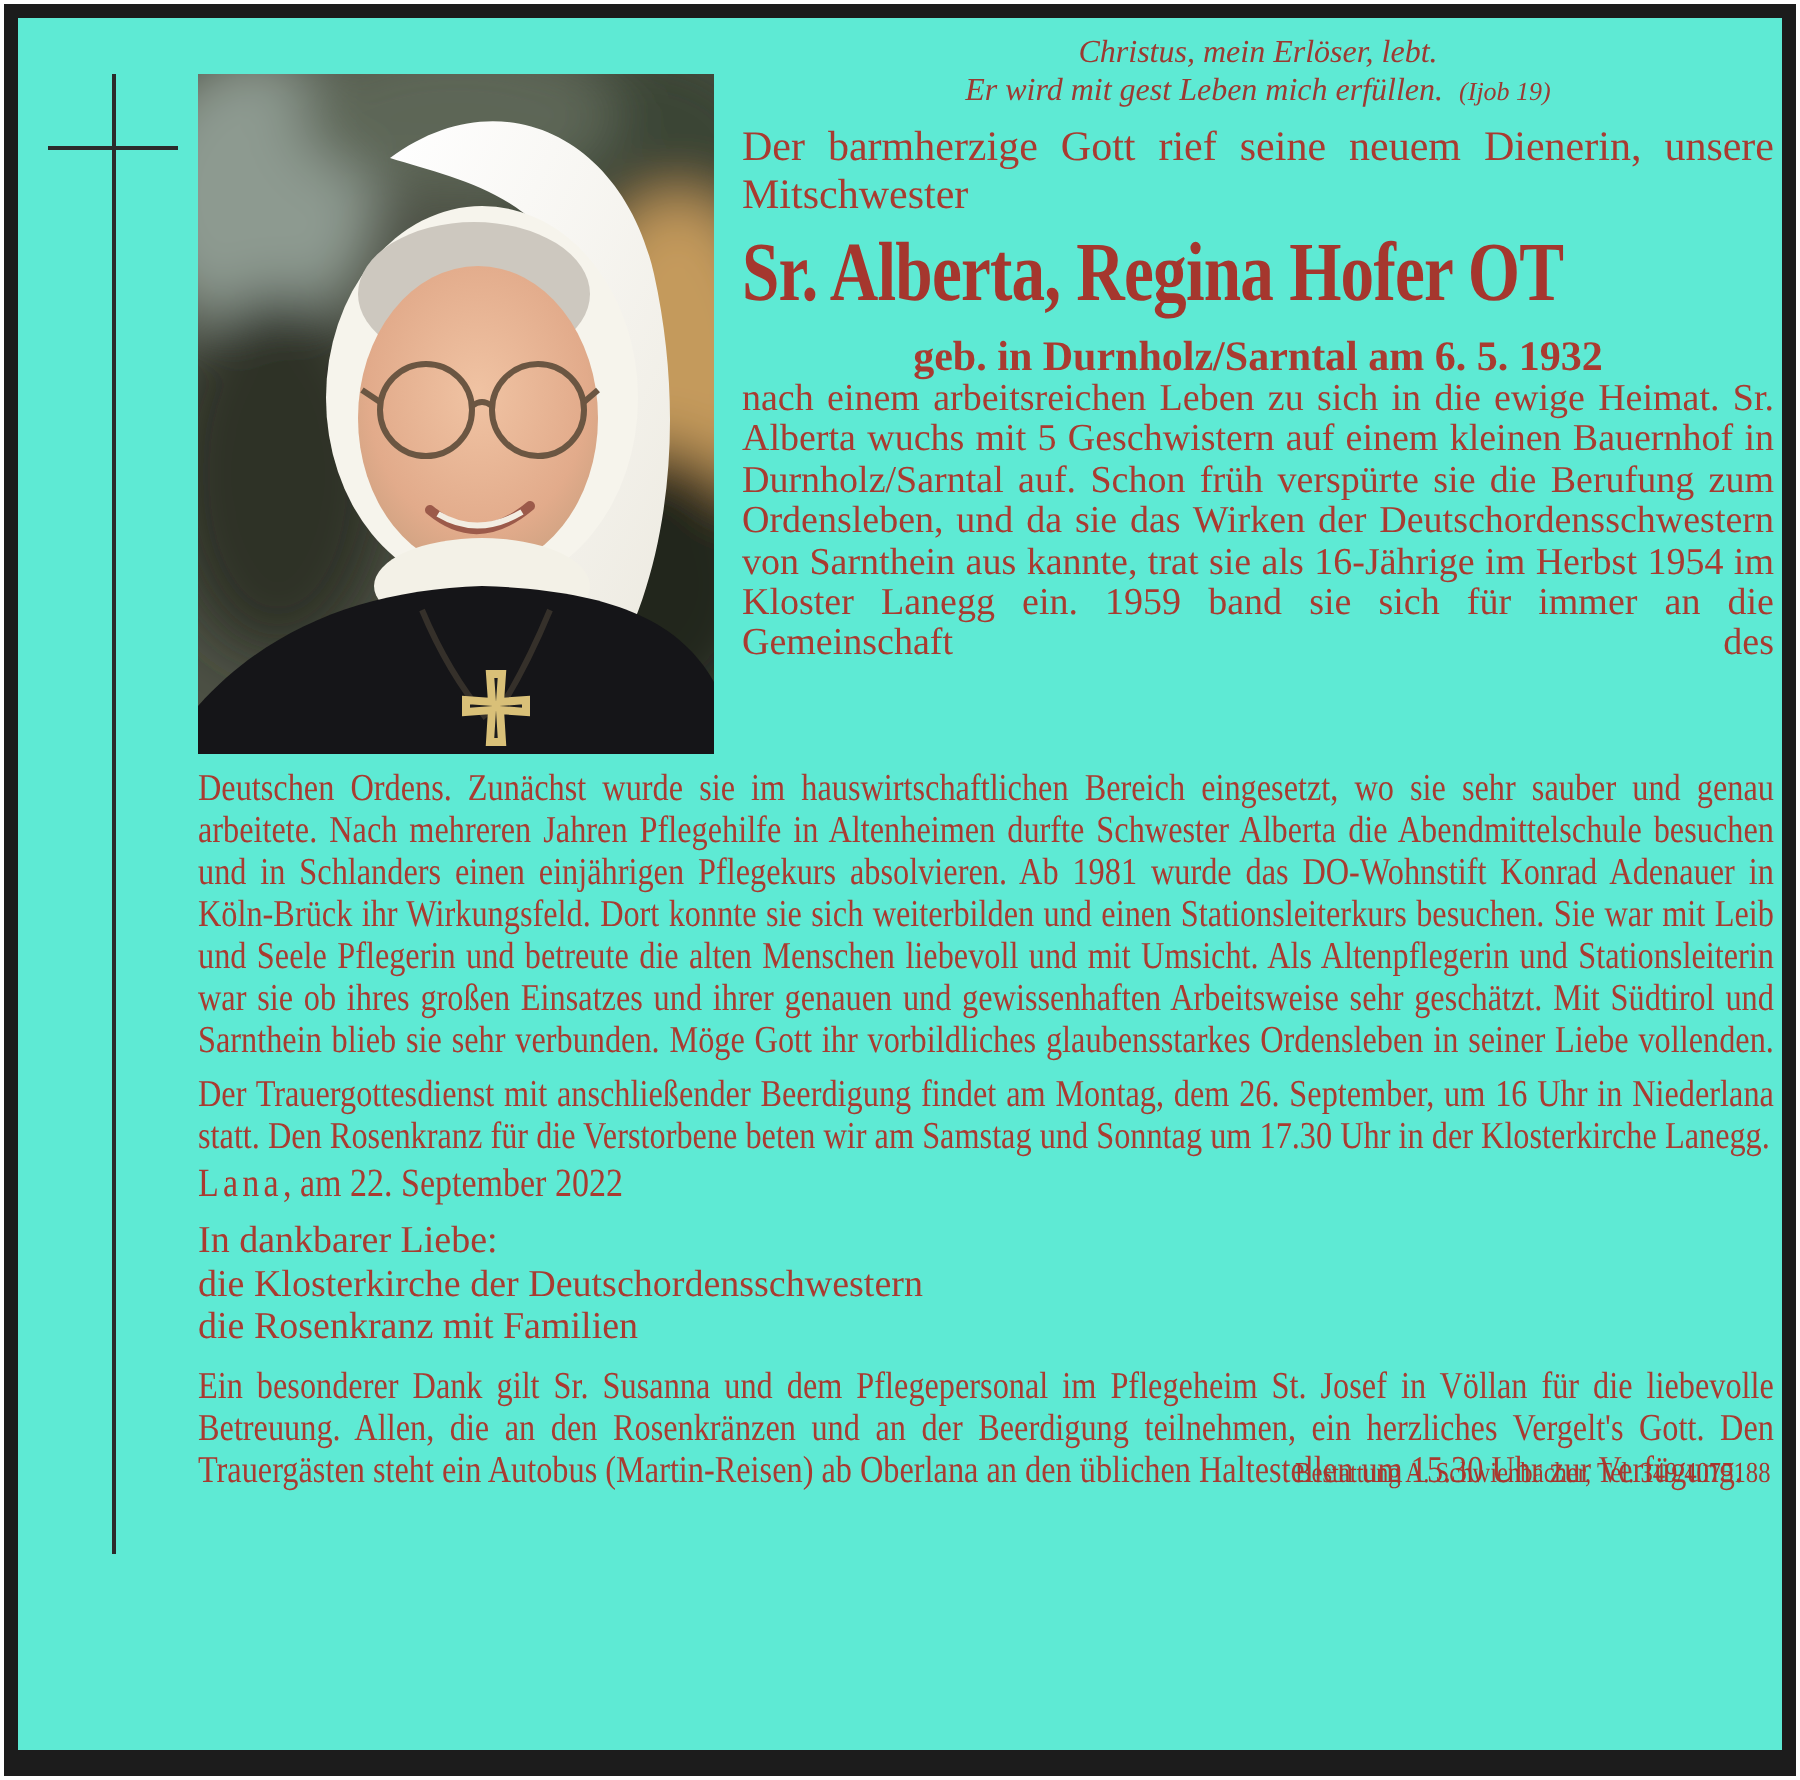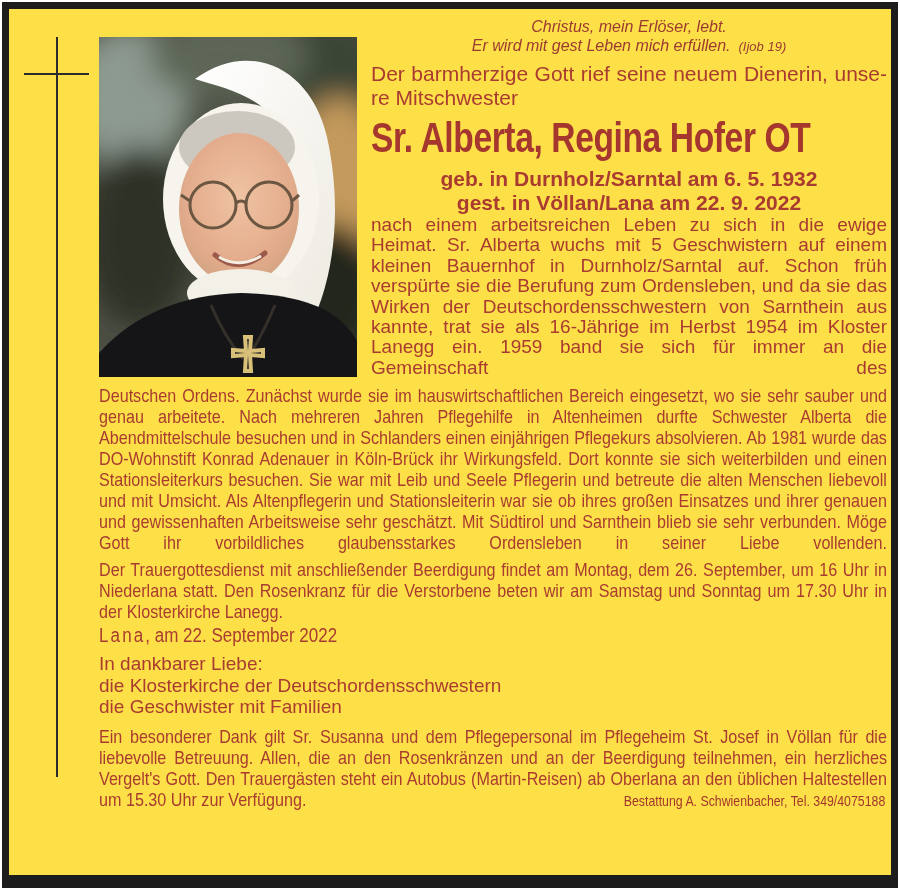--- a/index.html
+++ b/index.html
@@ -1,19 +1,19 @@
 <!DOCTYPE html>
 <html lang="de"><head>
 <meta charset="utf-8">
 <style>
   html,body{margin:0;padding:0;background:#ffffff;}
   body{width:900px;height:890px;overflow:hidden;font-family:"Liberation Sans","DejaVu Sans",sans-serif;}
   .notice{
-    position:relative;margin:2px;width:882px;height:866px;background:#fde047;
-    border:7px solid #1c1c1c;border-bottom-width:13px;overflow:hidden;
+    position:relative;margin:2px;width:882px;height:866px;background:#5eead4;
+    border:7px solid #1c1c1c;border-bottom-width:13px;overflow:hidden;font-family:Liberation Serif, serif;
   }
   
   .memorial-cross{position:absolute;left:0;top:0;width:90px;height:100%;}
   .memorial-cross .vline{position:absolute;left:47px;top:28px;width:2px;height:740px;background:#2b2b2b;}
   .memorial-cross .hline{position:absolute;left:15px;top:64px;width:65px;height:2px;background:#2b2b2b;}
 
   .content{position:absolute;left:90px;top:0;width:788px;color:#a93b31;}
 
   .top-row{display:flex;align-items:flex-start;}
   .photo{flex:0 0 258px;width:258px;height:340px;margin-top:28px;background:#55564a;overflow:hidden;}
@@ -119,37 +119,36 @@
           <div>Christus, mein Erlöser, lebt.</div>
           <div>
             <span>Er wird mit gest Leben mich erfüllen.</span><span class="src">(Ijob 19)</span>
           </div>
         </div>
         <div class="intro">Der barmherzige Gott rief seine neuem Dienerin, unse­re Mitschwester</div>
         <div class="name-wrap">
           <span class="name">Sr. Alberta, Regina Hofer OT</span>
         </div>
         <div class="vitals">geb. in Durnholz/Sarntal am 6. 5. 1932</div>
-        <div class="vitals">gest. in Völlan/Lana am 22. 9. 2022</div>
         <div class="bio1">nach einem arbeitsreichen Leben zu sich in die ewige Heimat. Sr. Alberta wuchs mit 5 Geschwistern auf einem kleinen Bauernhof in Durnholz/Sarntal auf. Schon früh verspürte sie die Berufung zum Ordensle­ben, und da sie das Wirken der Deutschordens­schwestern von Sarnthein aus kannte, trat sie als 16-Jährige im Herbst 1954 im Kloster Lanegg ein. 1959 band sie sich für immer an die Gemeinschaft des</div>
       </div>
     </div>
 
     <div class="cond">
       <div class="bio2">Deutschen Ordens. Zunächst wurde sie im hauswirtschaftlichen Bereich eingesetzt, wo sie sehr sauber und genau arbeitete. Nach mehreren Jahren Pflegehilfe in Alten­heimen durfte Schwester Alberta die Abendmittelschule besuchen und in Schlan­ders einen einjährigen Pflegekurs absolvieren. Ab 1981 wurde das DO-Wohnstift Konrad Adenauer in Köln-Brück ihr Wirkungsfeld. Dort konnte sie sich weiterbilden und einen Stationsleiterkurs besuchen. Sie war mit Leib und Seele Pflegerin und be­treute die alten Menschen liebevoll und mit Umsicht. Als Altenpflegerin und Stati­onsleiterin war sie ob ihres großen Einsatzes und ihrer genauen und gewissenhaften Arbeitsweise sehr geschätzt. Mit Südtirol und Sarnthein blieb sie sehr verbunden. Möge Gott ihr vorbildliches glaubensstarkes Ordensleben in seiner Liebe vollenden.</div>
       <div class="funeral">Der Trauergottesdienst mit anschließender Beerdigung findet am Montag, dem 26. September, um 16 Uhr in Niederlana statt. Den Rosenkranz für die Verstorbene beten wir am Samstag und Sonntag um 17.30 Uhr in der Klosterkirche Lanegg.</div>
       <div class="dateline">
         <span class="place">Lana</span><span>, am 22. September 2022</span>
       </div>
     </div>
 
     <div class="mourners">
       <div>In dankbarer Liebe:</div>
       <div>die Klosterkirche der Deutschordensschwestern</div>
-      <div>die Geschwister mit Familien</div>
+      <div>die Rosenkranz mit Familien</div>
     </div>
 
     <div class="cond thanks-wrap">
       <div class="thanks">Ein besonderer Dank gilt Sr. Susanna und dem Pflegepersonal im Pflegeheim St. Josef in Völlan für die liebevolle Betreuung. Allen, die an den Rosenkränzen und an der Beerdigung teilnehmen, ein herzliches Vergelt's Gott. Den Trauergästen steht ein Autobus (Martin-Reisen) ab Oberlana an den üblichen Haltestellen um 15.30 Uhr zur Verfügung.</div>
       <div class="undertaker">Bestattung A. Schwienbacher, Tel. 349/4075188</div>
     </div>
 
   </div>
 </div>
 

